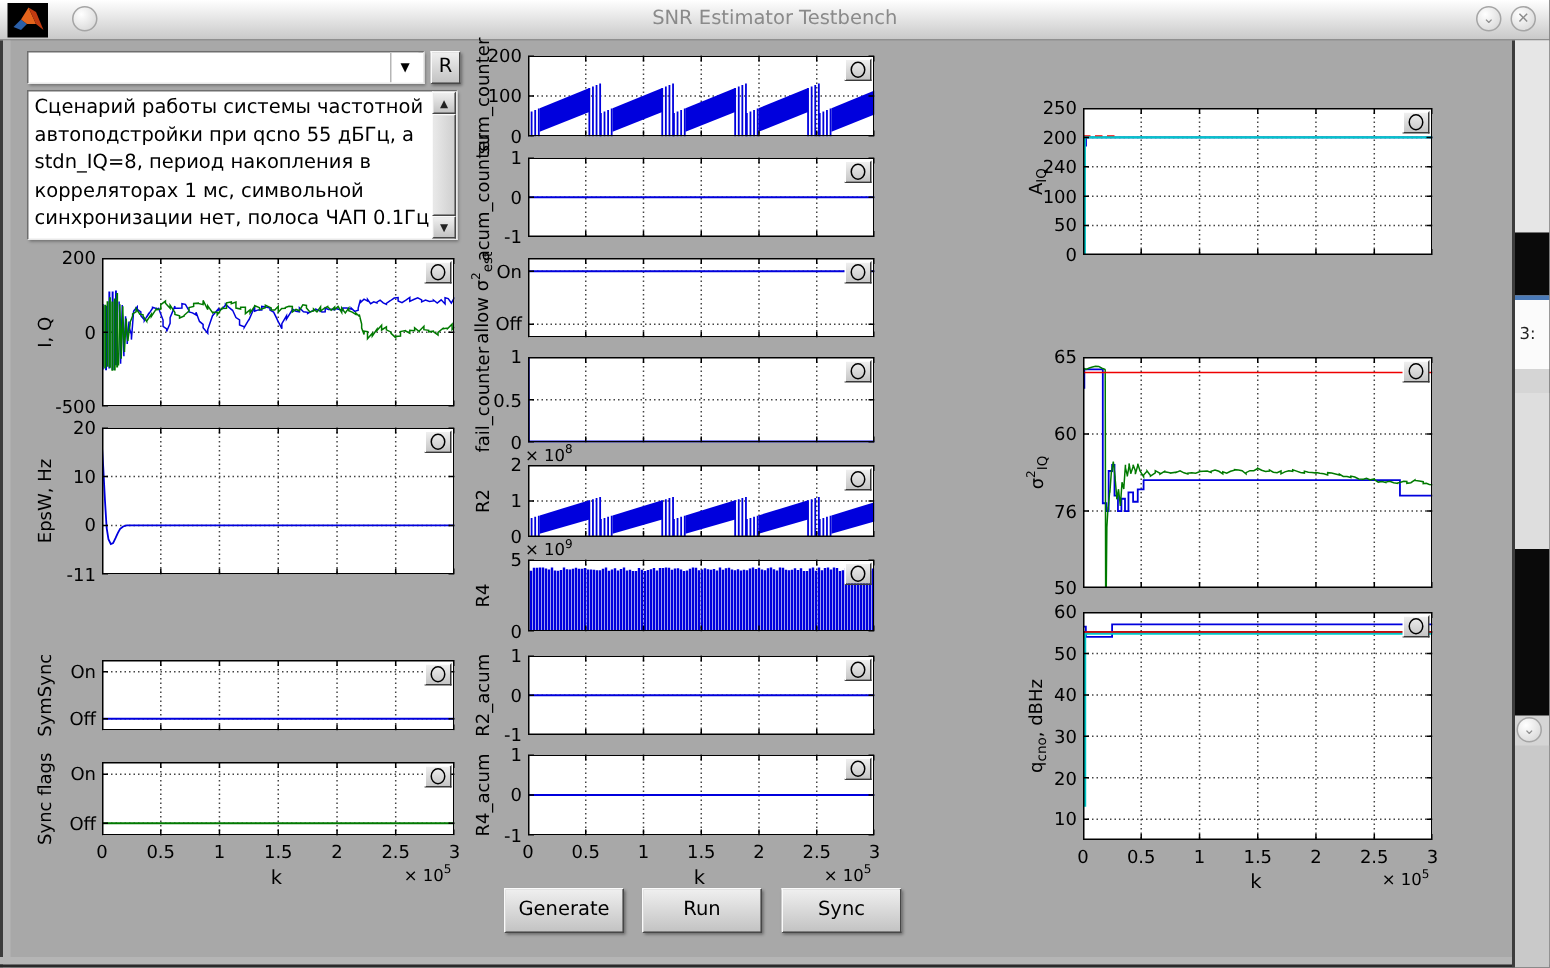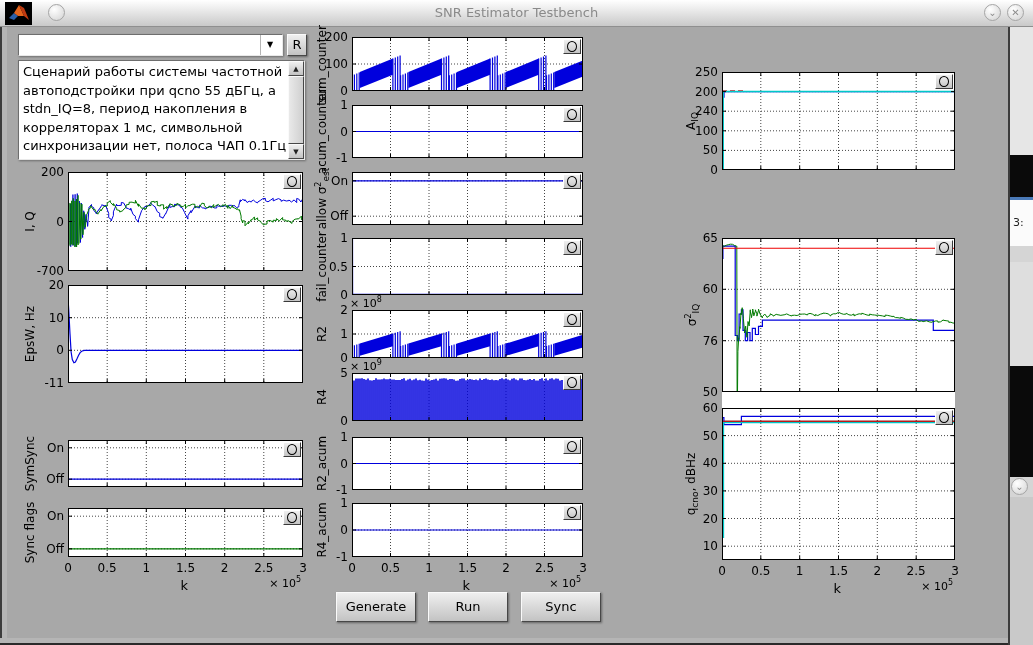--- a/index.html
+++ b/index.html
@@ -107,21 +107,21 @@
         <path d="M39.2 0V99M78.3 0V99M117.5 0V99M156.7 0V99M195.8 0V99M0 49.5H235" stroke="#444" stroke-width="1" stroke-dasharray="1,2" fill="none"></path>
         <path d="M0.5 74.4L0.5 30.7M2.7 74.8L2.7 31.9M4.9 73.6L4.9 22.4M7.1 74.6L7.1 22.3M9.3 71.5L9.3 21.6" stroke="#0000dd" stroke-width="1.3" fill="none"></path>
         <path d="M11.4 29.0L12.4 70.5L12.4 70.3L13.5 31.3L13.5 33.9L14.6 65.5L14.6 63.1L15.7 39.7L15.7 38.8L16.8 53.9L16.8 57.3L18.0 42.4L18.0 45.9L19.6 51.1L19.6 54.4L21.1 35.2L21.1 35.4L23.5 32.5L23.5 34.2L25.9 35.9L25.9 38.5L28.2 41.1L28.2 41.9L30.6 37.8L30.6 38.2L33.7 33.5L33.7 32.8L37.6 34.1L37.6 33.2L40.7 41.4L40.7 45.6L43.1 47.3L43.1 49.0L45.4 43.5L45.4 39.8L48.6 32.1L48.6 33.5L50.9 33.5L53.3 33.3L53.3 30.5L55.6 30.9L58.0 35.1L58.0 35.9L60.3 36.6L62.7 38.0L62.7 36.2L65.0 42.3L67.4 44.2L67.4 46.5L70.5 50.2L70.5 47.7L73.6 38.7L73.6 38.6L77.5 34.0L77.5 34.8L79.9 34.0L82.3 31.6L82.3 30.8L84.6 32.9L87.0 34.9L87.0 34.7L89.3 39.7L91.7 41.2L91.7 44.6L94.8 45.8L94.8 46.3L97.9 41.1L97.9 41.4L101.8 32.5L101.8 35.5L104.2 34.6L106.5 34.7L106.5 32.3L109.3 32.7L112.0 33.4L112.0 34.7L114.4 36.1L116.7 40.7L116.7 40.9L119.9 47.1L119.9 43.8L123.0 38.5L123.0 40.8L126.9 34.5L126.9 34.1L129.3 35.5L131.6 35.9L131.6 33.2L134.3 35.8L137.1 36.2L137.1 37.0L139.8 35.4L142.6 34.6L142.6 34.1L144.7 35.1L146.7 36.0L148.8 35.9L148.8 33.3L150.9 34.3L153.0 34.1L155.1 34.5L155.1 33.6L157.8 34.2L160.6 35.0L160.6 33.3L163.3 33.3L166.1 34.0L166.1 33.3L168.4 35.6L170.8 34.8L170.8 33.4L172.3 27.8L172.3 29.7L174.7 27.4L177.0 28.7L177.0 27.6L179.1 30.5L181.2 29.2L183.3 30.0L183.3 29.4L185.4 28.1L187.5 29.9L189.6 30.9L189.6 30.2L192.2 28.5L194.8 26.7L197.4 26.4L197.4 28.7L200.0 29.8L202.6 28.1L205.2 26.3L205.2 28.9L207.8 27.7L210.5 26.6L213.1 27.9L213.1 29.3L215.7 28.1L218.3 29.0L220.9 28.6L220.9 28.0L223.5 30.0L226.1 27.9L228.7 30.6L228.7 26.5L230.8 27.1L232.9 30.0L235.0 26.3" stroke="#0000dd" stroke-width="1" fill="none"></path>
         <path d="M0.5 72.5L0.5 31.6M2.1 73.7L2.1 31.1M3.7 72.5L3.7 28.8M5.3 73.2L5.3 26.2M6.9 75.1L6.9 29.0M8.5 75.0L8.5 27.0M10.1 73.0L10.1 23.3" stroke="#007a00" stroke-width="1.3" fill="none"></path>
         <path d="M11.0 71.6L11.9 33.1L11.9 30.9L12.8 65.9L12.8 67.2L13.9 32.2L13.9 36.7L15.0 62.7L15.0 61.7L16.1 40.8L16.1 40.3L17.2 55.4L17.2 55.3L18.8 43.6L18.8 42.7L20.4 38.7L20.4 37.3L22.7 35.9L22.7 33.8L25.1 37.2L25.1 37.4L27.4 37.9L27.4 38.8L29.8 42.2L29.8 42.0L32.9 37.5L32.9 39.0L36.0 34.3L36.0 34.5L39.2 34.0L39.2 31.1L42.3 28.7L42.3 30.2L45.4 33.5L45.4 31.5L48.6 36.3L48.6 37.7L51.7 38.6L51.7 40.0L54.8 38.7L54.8 38.2L58.0 35.3L58.0 33.0L61.1 32.3L61.1 30.3L64.2 30.1L64.2 30.3L67.4 31.1L67.4 28.3L70.5 34.4L70.5 31.9L73.6 36.3L73.6 36.2L76.8 36.1L76.8 37.9L79.9 33.5L79.9 33.7L83.0 33.5L83.0 29.9L86.2 29.3L86.2 30.4L89.3 29.3L89.3 33.4L92.4 34.0L92.4 32.9L95.6 32.8L95.6 37.1L98.7 34.6L98.7 36.7L101.8 32.2L101.8 31.8L105.0 33.1L105.0 34.5L108.9 33.1L108.9 31.4L112.8 33.3L112.8 34.6L115.2 34.6L117.5 32.2L117.5 36.1L119.8 33.7L122.2 33.6L122.2 33.0L124.6 32.2L126.9 32.3L126.9 36.0L129.3 34.3L131.6 35.2L131.6 35.1L133.9 31.2L136.3 31.6L136.3 33.3L138.6 36.0L141.0 35.3L141.0 33.9L143.3 35.9L145.7 32.5L145.7 35.4L148.1 33.6L150.4 32.4L150.4 32.5L152.8 34.8L155.1 32.6L155.1 34.3L157.4 32.3L159.8 36.4L159.8 33.2L162.2 36.7L164.5 33.4L164.5 35.2L166.8 36.1L169.2 37.6L169.2 36.6L171.5 38.8L171.5 37.7L173.1 44.1L173.1 46.7L174.7 51.0L174.7 48.7L177.0 49.1L177.0 53.8L180.2 50.2L180.2 52.0L183.3 47.5L183.3 48.4L186.4 44.9L186.4 48.0L189.6 45.9L189.6 47.9L192.7 49.4L192.7 50.2L195.8 53.1L195.8 52.3L199.0 52.0L199.0 49.0L202.1 48.4L202.1 48.5L205.2 50.1L205.2 48.2L208.4 48.5L208.4 46.6L211.5 49.0L211.5 48.7L214.6 45.5L214.6 47.8L217.8 48.2L217.8 49.2L220.9 48.8L220.9 49.1L224.0 51.4L224.0 49.6L227.2 47.0L227.2 47.2L230.3 46.7L230.3 47.2L233.4 44.1L233.4 47.7L235.0 46.0" stroke="#007a00" stroke-width="1" fill="none"></path>
         <rect x="0.5" y="0.5" width="234" height="98" fill="none" stroke="#000" stroke-width="1"></rect>
         <path d="M0 0.0h4M235 0.0h-4M0 49.5h4M235 49.5h-4M0 99.0h4M235 99.0h-4M39.2 99v-4M39.2 0v4M78.3 99v-4M78.3 0v4M117.5 99v-4M117.5 0v4M156.7 99v-4M156.7 0v4M195.8 99v-4M195.8 0v4M0.0 99v-4M0.0 0v4M235.0 99v-4M235.0 0v4" stroke="#000" stroke-width="1" fill="none"></path>
       </svg>
       <div class="ytick" style="top: -7px;">200</div>
       <div class="ytick" style="top: 42.5px;">0</div>
-      <div class="ytick" style="top: 92px;">-700</div>
+      <div class="ytick" style="top: 92px;">-500</div>
       <div class="ylabel" style="transform: translate(-38px, 49.5px) rotate(-90deg) translate(-50%, -50%);"><span>I, Q</span></div>
       <div class="zoombtn">
         <i></i>
       </div>
     </div>
   <div class="plot" style="left:68px;top:285px;width:235px;height:98px">
       <svg width="235" height="98" style="position: absolute; left: 0px; top: 0px; overflow: hidden;">
         <rect x="0" y="0" width="235" height="98" fill="#fff"></rect>
         <path d="M39.2 0V98M78.3 0V98M117.5 0V98M156.7 0V98M195.8 0V98M0 32.7H235M0 65.3H235" stroke="#444" stroke-width="1" stroke-dasharray="1,2" fill="none"></path>
         <path d="M0.0 13.1L0.8 26.1L2.0 49.0L3.1 67.0L4.3 74.5L5.9 77.7L7.4 77.1L9.0 73.8L10.6 70.2L12.1 67.6L14.1 66.0L16.5 65.3L235.0 65.3" stroke="#0000dd" stroke-width="1.2" fill="none"></path>
@@ -347,21 +347,21 @@
       <div class="ytick" style="top: 12.6px;">200</div>
       <div class="ytick" style="top: 32.2px;">240</div>
       <div class="ytick" style="top: 51.8px;">100</div>
       <div class="ytick" style="top: 71.4px;">50</div>
       <div class="ytick" style="top: 91px;">0</div>
       <div class="ylabel" style="transform: translate(-30px, 49px) rotate(-90deg) translate(-50%, -50%);"><span>A</span><span class="sb">IQ</span></div>
       <div class="zoombtn">
         <i></i>
       </div>
     </div>
-  <div class="plot" style="left:722px;top:238px;width:233px;height:182px">
+  <div class="plot" style="left:722px;top:238px;width:233px;height:154px">
       <svg width="233" height="154" style="position: absolute; left: 0px; top: 0px; overflow: hidden;">
         <rect x="0" y="0" width="233" height="154" fill="#fff"></rect>
         <path d="M38.8 0V154M77.7 0V154M116.5 0V154M155.3 0V154M194.2 0V154M0 51.3H233M0 102.7H233" stroke="#444" stroke-width="1" stroke-dasharray="1,2" fill="none"></path>
         <path d="M0.0 20.5L0.9 20.5L0.9 8.2L13.2 8.2L13.2 97.5L15.5 97.5L15.5 102.7L17.1 102.7L17.1 76.0L19.4 76.0L19.4 71.9L21.0 71.9L21.0 92.4L23.3 92.4L23.3 102.7L25.6 102.7L25.6 94.5L28.0 94.5L28.0 102.7L30.3 102.7L30.3 90.3L33.4 90.3L33.4 96.5L36.5 96.5L36.5 88.3L40.4 88.3L40.4 82.1L211.3 82.1L211.3 92.4L233.0 92.4" stroke="#0000dd" stroke-width="1.2" fill="none"></path>
         <path d="M0.0 7.3L2.1 8.3L4.2 7.3L6.3 6.7L8.4 6.2L10.5 6.3L12.6 7.5L14.8 8.3L14.8 8.2L15.1 153.3L15.1 153.4L15.5 153.4L15.5 153.4L15.9 114.0L15.9 113.5L16.7 99.8L16.7 101.5L17.9 88.7L17.9 90.5L19.0 75.3L19.0 76.9L20.2 69.7L20.2 69.8L21.4 80.0L21.4 80.8L22.5 93.6L22.5 94.9L23.7 88.1L23.7 88.5L24.9 99.2L24.9 99.3L26.0 83.8L26.0 83.5L27.2 88.0L27.2 87.6L28.3 71.8L28.3 73.9L29.5 78.7L29.5 79.6L30.7 72.8L30.7 71.0L31.8 77.3L31.8 77.9L33.4 73.1L33.4 71.8L34.9 75.9L34.9 78.1L36.5 72.3L36.5 71.2L38.1 76.1L38.1 76.0L40.4 79.9L40.4 78.7L42.7 76.1L42.7 76.0L45.0 79.0L45.0 79.4L48.2 77.2L48.2 75.8L51.3 77.5L51.3 78.1L54.4 76.2L54.4 76.5L58.3 77.2L58.3 77.4L62.1 76.8L62.1 76.9L64.7 75.9L67.3 77.2L69.9 78.0L69.9 77.4L72.5 77.2L75.1 77.5L77.7 76.5L77.7 76.3L80.3 76.1L82.8 76.0L85.4 77.0L85.4 76.2L88.0 75.4L90.6 76.2L93.2 77.9L93.2 76.6L95.8 77.5L98.4 76.2L101.0 75.4L101.0 75.1L103.6 75.3L106.1 75.8L108.7 78.0L108.7 77.1L111.3 75.8L113.9 75.8L116.5 74.3L116.5 74.2L119.1 75.5L121.7 76.3L124.3 76.0L124.3 75.3L126.9 76.8L129.4 77.2L132.0 76.0L132.0 77.9L134.6 76.6L137.2 75.8L139.8 76.2L139.8 75.2L142.4 76.1L145.0 77.0L147.6 77.4L147.6 76.1L150.2 76.8L152.7 77.0L155.3 77.4L155.3 77.0L157.9 77.5L160.5 77.9L163.1 78.6L163.1 77.1L165.7 77.4L168.3 78.0L170.9 78.7L170.9 78.0L173.5 79.6L176.0 79.7L178.6 80.3L178.6 79.4L181.2 80.0L183.8 81.3L186.4 81.4L186.4 81.6L189.0 80.9L191.6 81.9L194.2 81.3L194.2 81.7L196.8 83.4L199.3 83.0L201.9 83.7L201.9 83.4L204.5 82.8L207.1 83.8L209.7 84.3L209.7 84.0L211.8 83.5L213.8 82.9L215.9 83.0L215.9 84.2L218.6 83.8L221.3 81.9L221.3 82.3L224.1 82.7L226.8 83.1L226.8 84.4L228.9 84.2L230.9 85.0L233.0 85.2" stroke="#007a00" stroke-width="1" fill="none"></path>
         <path d="M0.0 10.3L233.0 10.3" stroke="#ee0000" stroke-width="1.1" fill="none"></path>
         <rect x="0.5" y="0.5" width="232" height="153" fill="none" stroke="#000" stroke-width="1"></rect>
         <path d="M0 0.0h4M233 0.0h-4M0 51.3h4M233 51.3h-4M0 102.7h4M233 102.7h-4M0 154.0h4M233 154.0h-4M38.8 154v-4M38.8 0v4M77.7 154v-4M77.7 0v4M116.5 154v-4M116.5 0v4M155.3 154v-4M155.3 0v4M194.2 154v-4M194.2 0v4M0.0 154v-4M0.0 0v4M233.0 154v-4M233.0 0v4" stroke="#000" stroke-width="1" fill="none"></path>
       </svg>
       <div class="ytick" style="top: -7px;">65</div>

